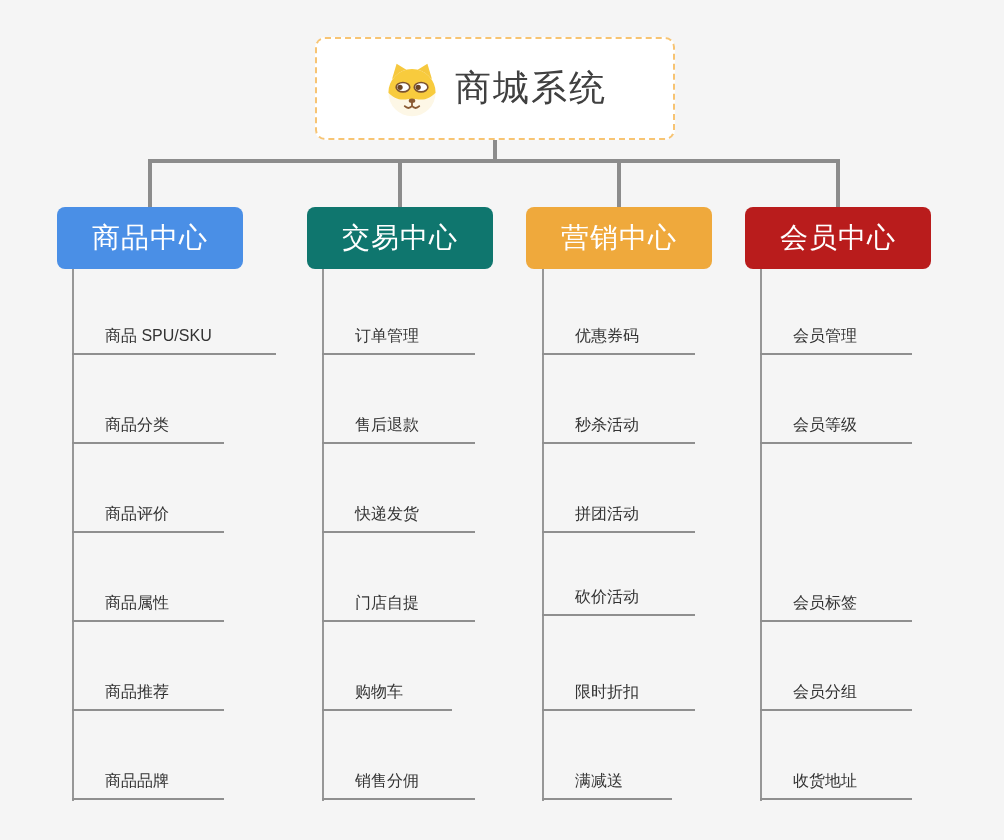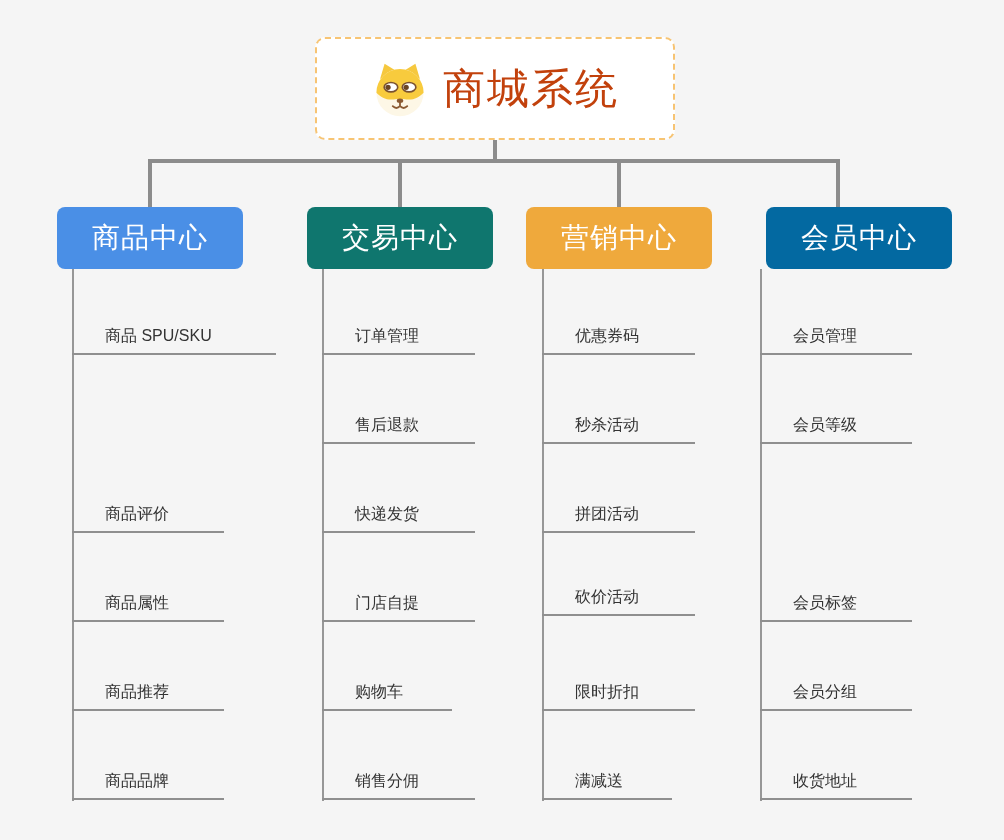--- a/index.html
+++ b/index.html
@@ -16,36 +16,36 @@
   .vline{position:absolute;width:2px;background:#979797;}
 
   
   .root-node{
     position:absolute;left:315px;top:37px;width:360px;height:103px;
     box-sizing:border-box;background:#FFFFFF;
     border:2px dashed #F7C473;border-radius:10px;
     display:flex;align-items:center;justify-content:center;gap:14px;
   }
   .root-label{
-    font-size:42px;letter-spacing:2px;color:#c2410c;font-weight:400;
+    font-size:36px;letter-spacing:2px;color:#404040;font-weight:400;
     white-space:nowrap;
   }
   .dog{width:58px;height:58px;display:block;}
 
   
   .branch{
     position:absolute;top:207px;width:186px;height:62px;
     box-sizing:border-box;border-radius:8px;
     display:flex;align-items:center;justify-content:center;
   }
   .branch span{color:#FFFFFF;font-size:28px;letter-spacing:1px;white-space:nowrap;}
   .b0{left:57px;background:#4A8FE6;}
   .b1{left:307px;background:#0f766e;}
   .b2{left:526px;background:#EFA93C;}
-  .b3{left:766px;background:#0369a1;}
+  .b3{left:745px;background:#b91c1c;}
 
   
   .leaf{
     position:absolute;height:37px;line-height:39px;
     border-bottom:2px solid #8F8F8F;
     padding-left:33px;
     font-size:16px;color:#333333;white-space:nowrap;
     box-sizing:content-box;
   }
 </style>
@@ -91,20 +91,21 @@
     <span>交易中心</span>
   </div>
   <div class="branch b2">
     <span>营销中心</span>
   </div>
   <div class="branch b3">
     <span>会员中心</span>
   </div>
 
   <div class="leaf" style="left:72px;top:316px;width:171px;">商品 SPU/SKU</div>
+  <div class="leaf" style="left:72px;top:405px;width:119px;">商品分类</div>
   <div class="leaf" style="left:72px;top:494px;width:119px;">商品评价</div>
   <div class="leaf" style="left:72px;top:583px;width:119px;">商品属性</div>
   <div class="leaf" style="left:72px;top:672px;width:119px;">商品推荐</div>
   <div class="leaf" style="left:72px;top:761px;width:119px;">商品品牌</div>
 
   <div class="leaf" style="left:322px;top:316px;width:120px;">订单管理</div>
   <div class="leaf" style="left:322px;top:405px;width:120px;">售后退款</div>
   <div class="leaf" style="left:322px;top:494px;width:120px;">快递发货</div>
   <div class="leaf" style="left:322px;top:583px;width:120px;">门店自提</div>
   <div class="leaf" style="left:322px;top:672px;width:97px;">购物车</div>

